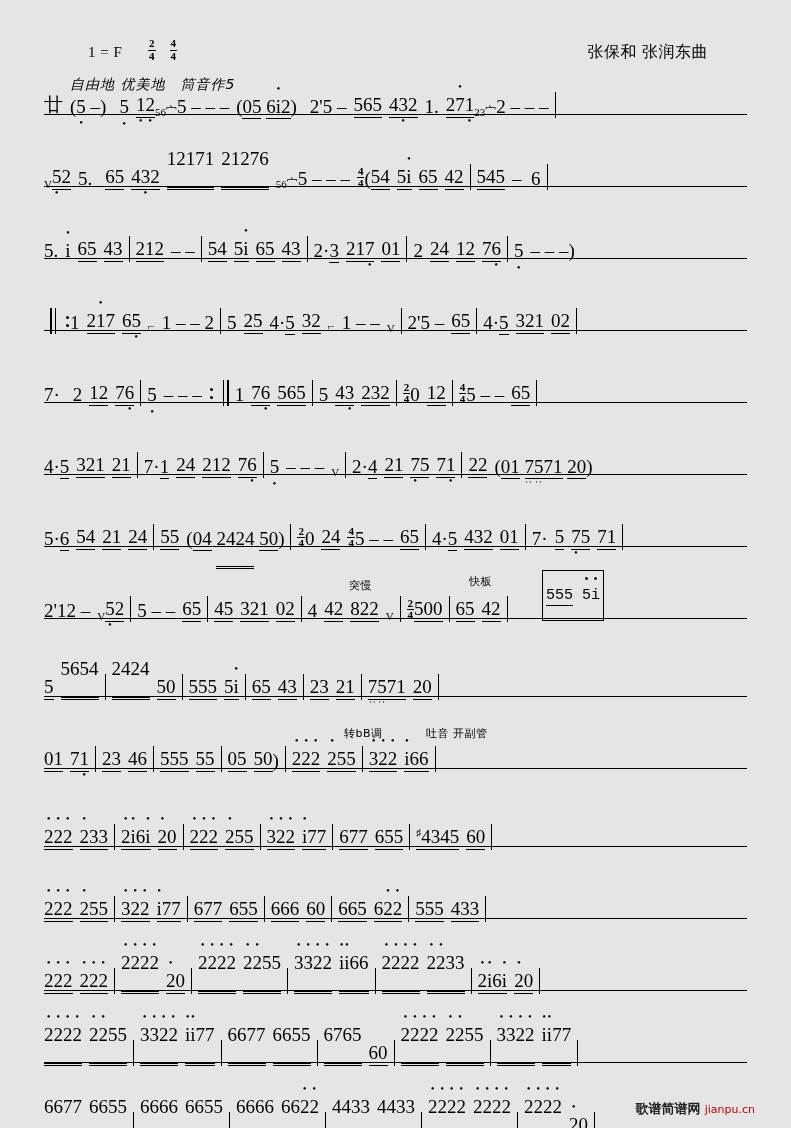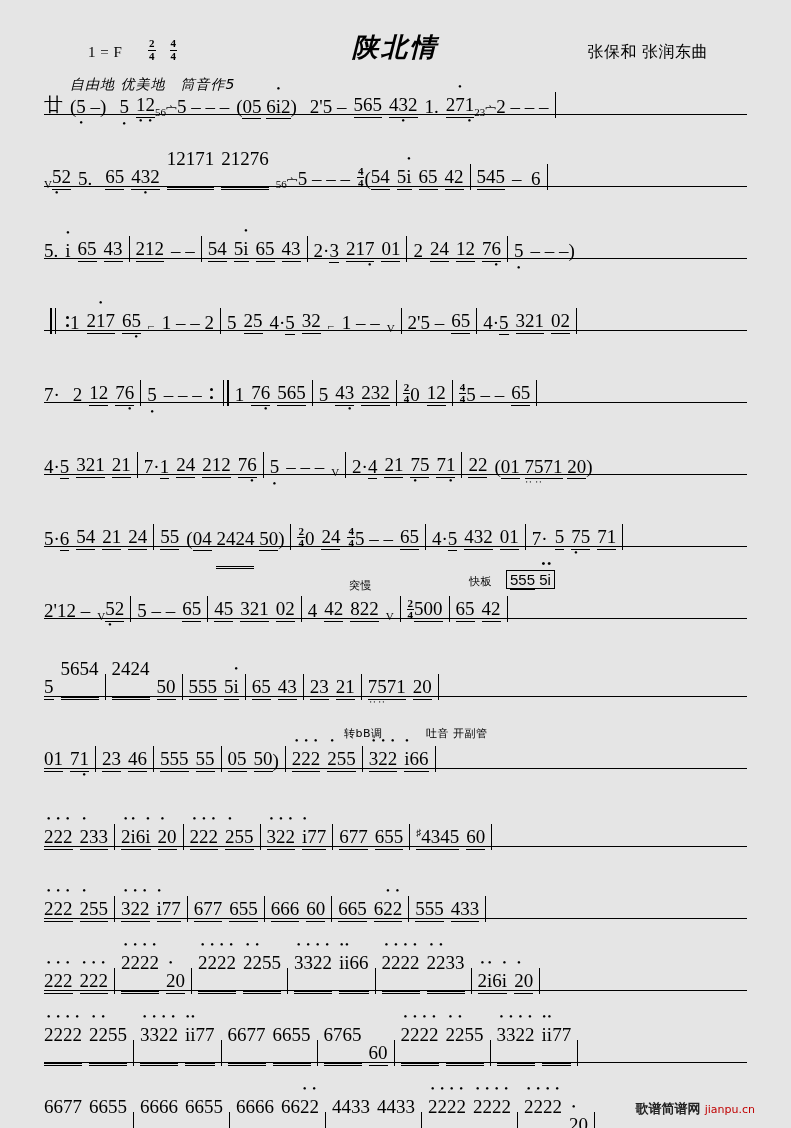--- a/index.html
+++ b/index.html
@@ -156,22 +156,23 @@
   .mark {
     position: absolute;
     font-size: 11px;
     font-family: "DejaVu Sans", sans-serif;
     letter-spacing: 0.5px;
   }
   .boxed {
     position: absolute;
     border: 1px solid #000;
     font-size: 15px;
-    padding: 0 3px;
-    font-family: Liberation Sans, sans-serif;
+    padding: 16px 3px;
+    font-family: Liberation Mono, monospace;
+    margin-left: 36px;
   }
   .vmark { font-size: 11px; vertical-align: top; }
 
   
   .footer {
     position: absolute;
     right: 36px;
     bottom: 10px;
     font-size: 13px;
     font-family: "DejaVu Sans", sans-serif;
@@ -191,21 +192,20 @@
       <span class="frac">
         <span class="num">2</span>
         <span class="den">4</span>
       </span>
       <span class="frac">
         <span class="num">4</span>
         <span class="den">4</span>
       </span>
     </div>
     <div class="tempo-note">自由地 优美地　筒音作5</div>
-    <div class="title">陕北情</div>
     <div class="composer">张保和 张润东曲</div>
   </div>
 
   <div class="rows">
 
     <div class="row">
       <div class="row-line"></div>
       <div class="notes">
         <span class="cell">廿</span>
           <span class="sp"></span>

